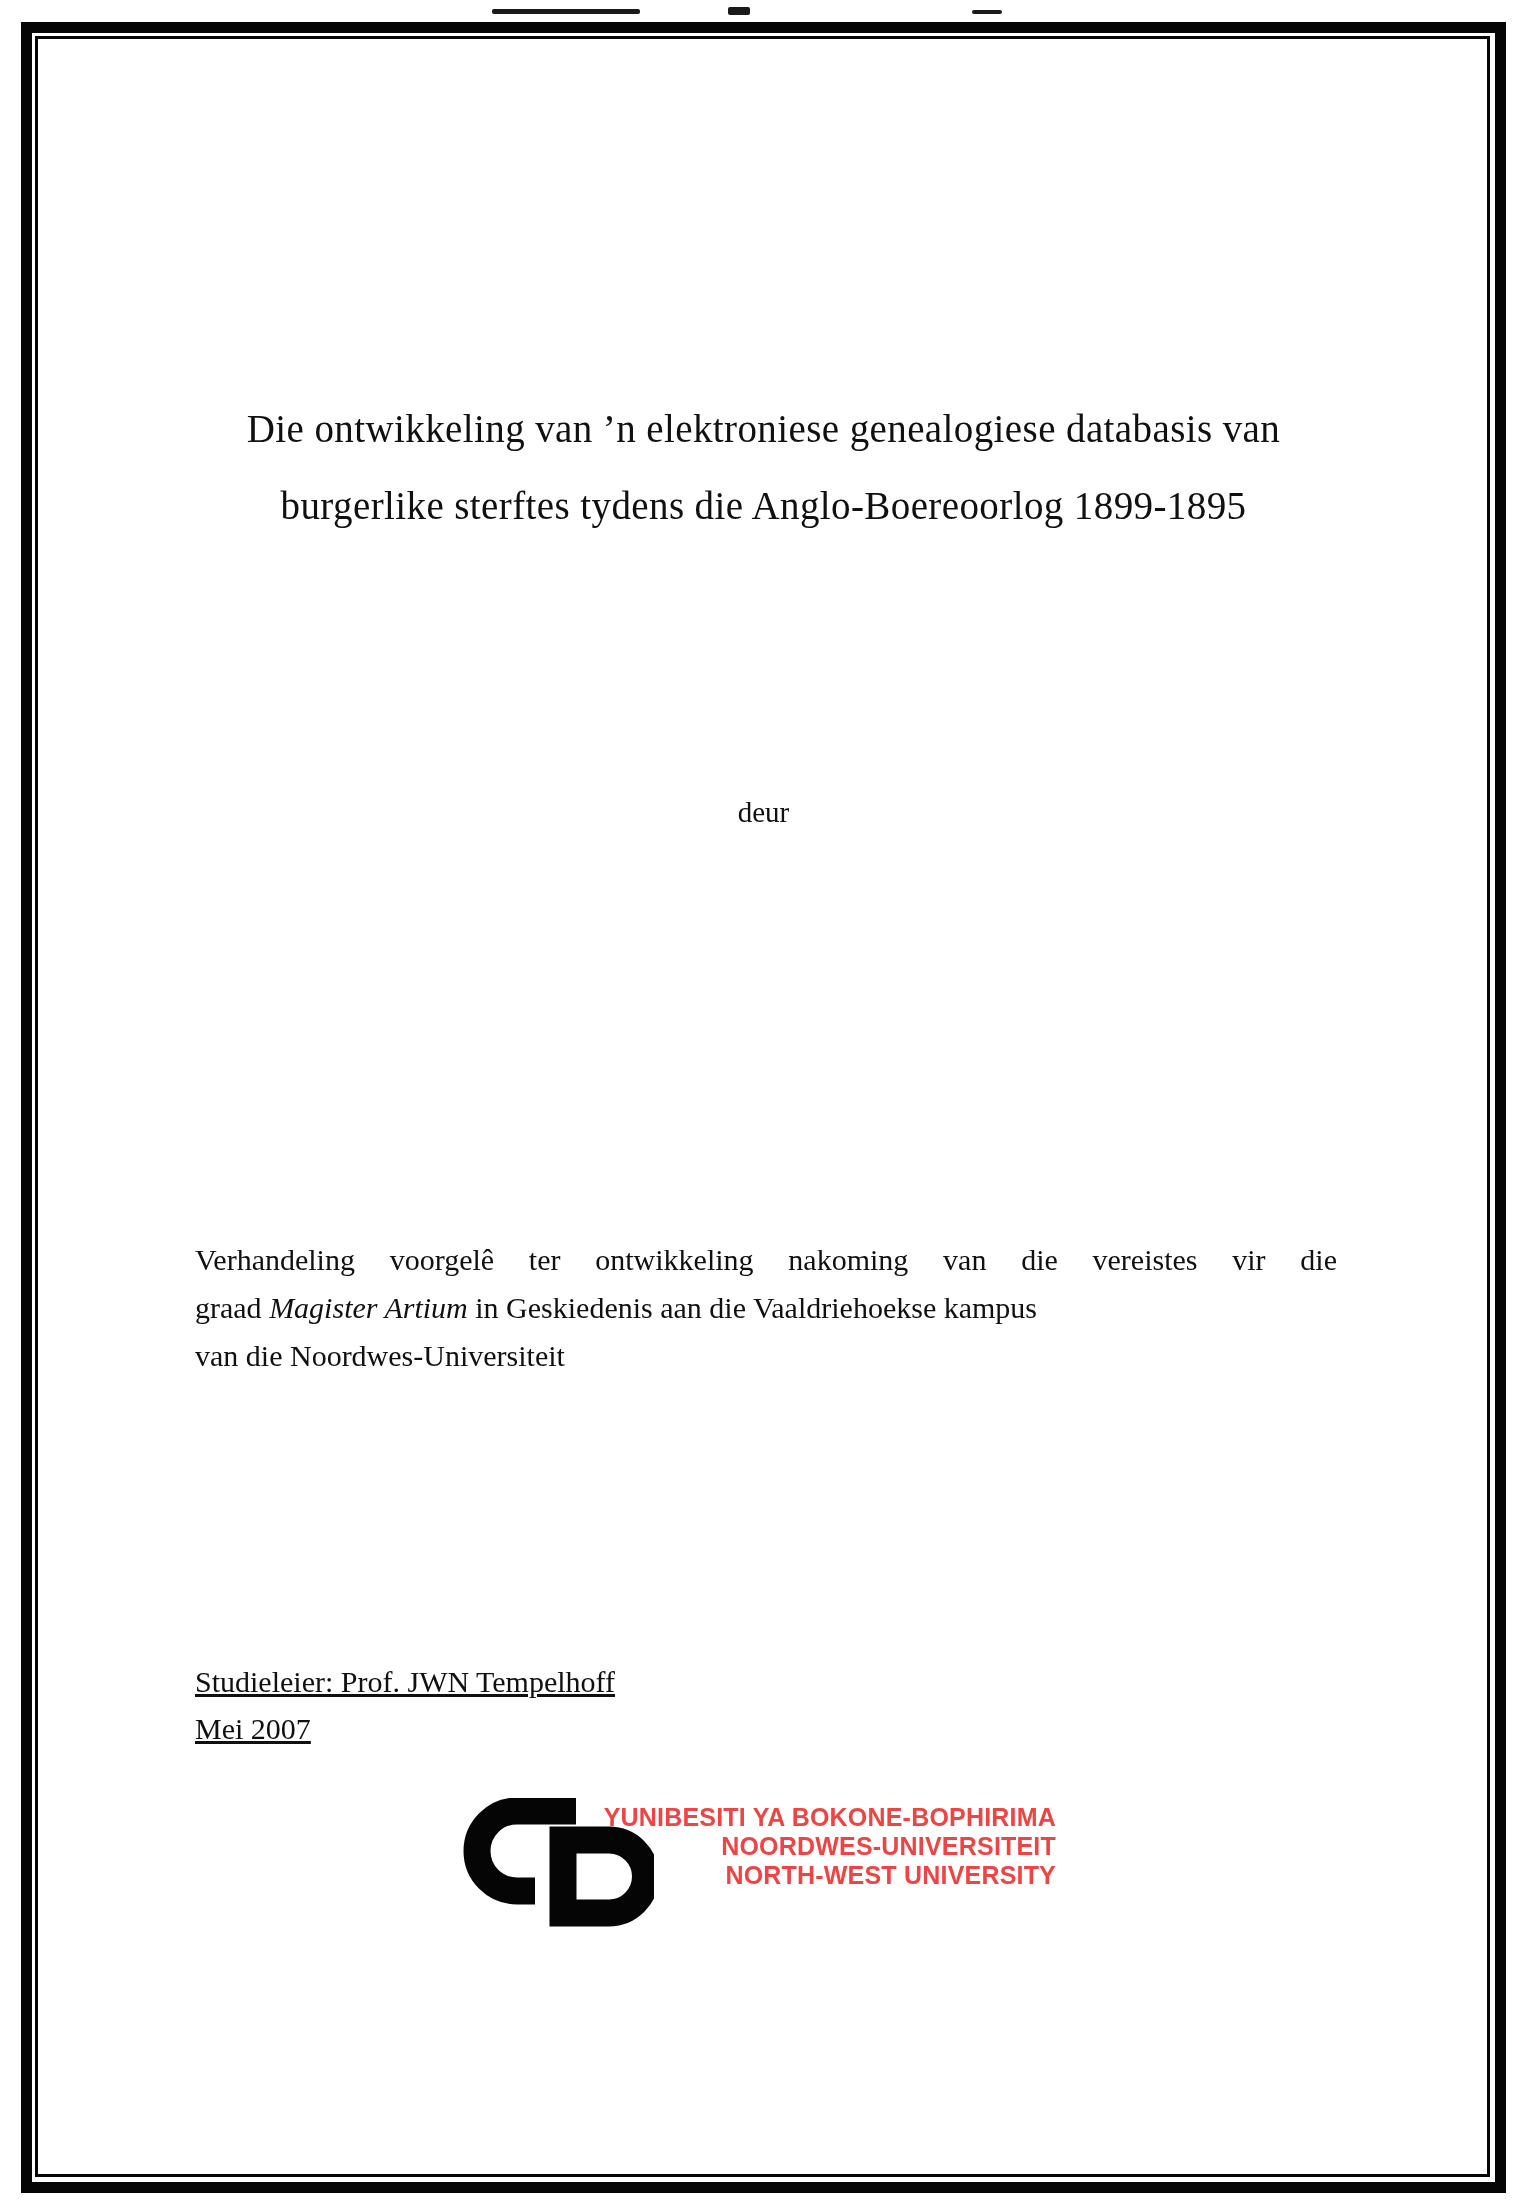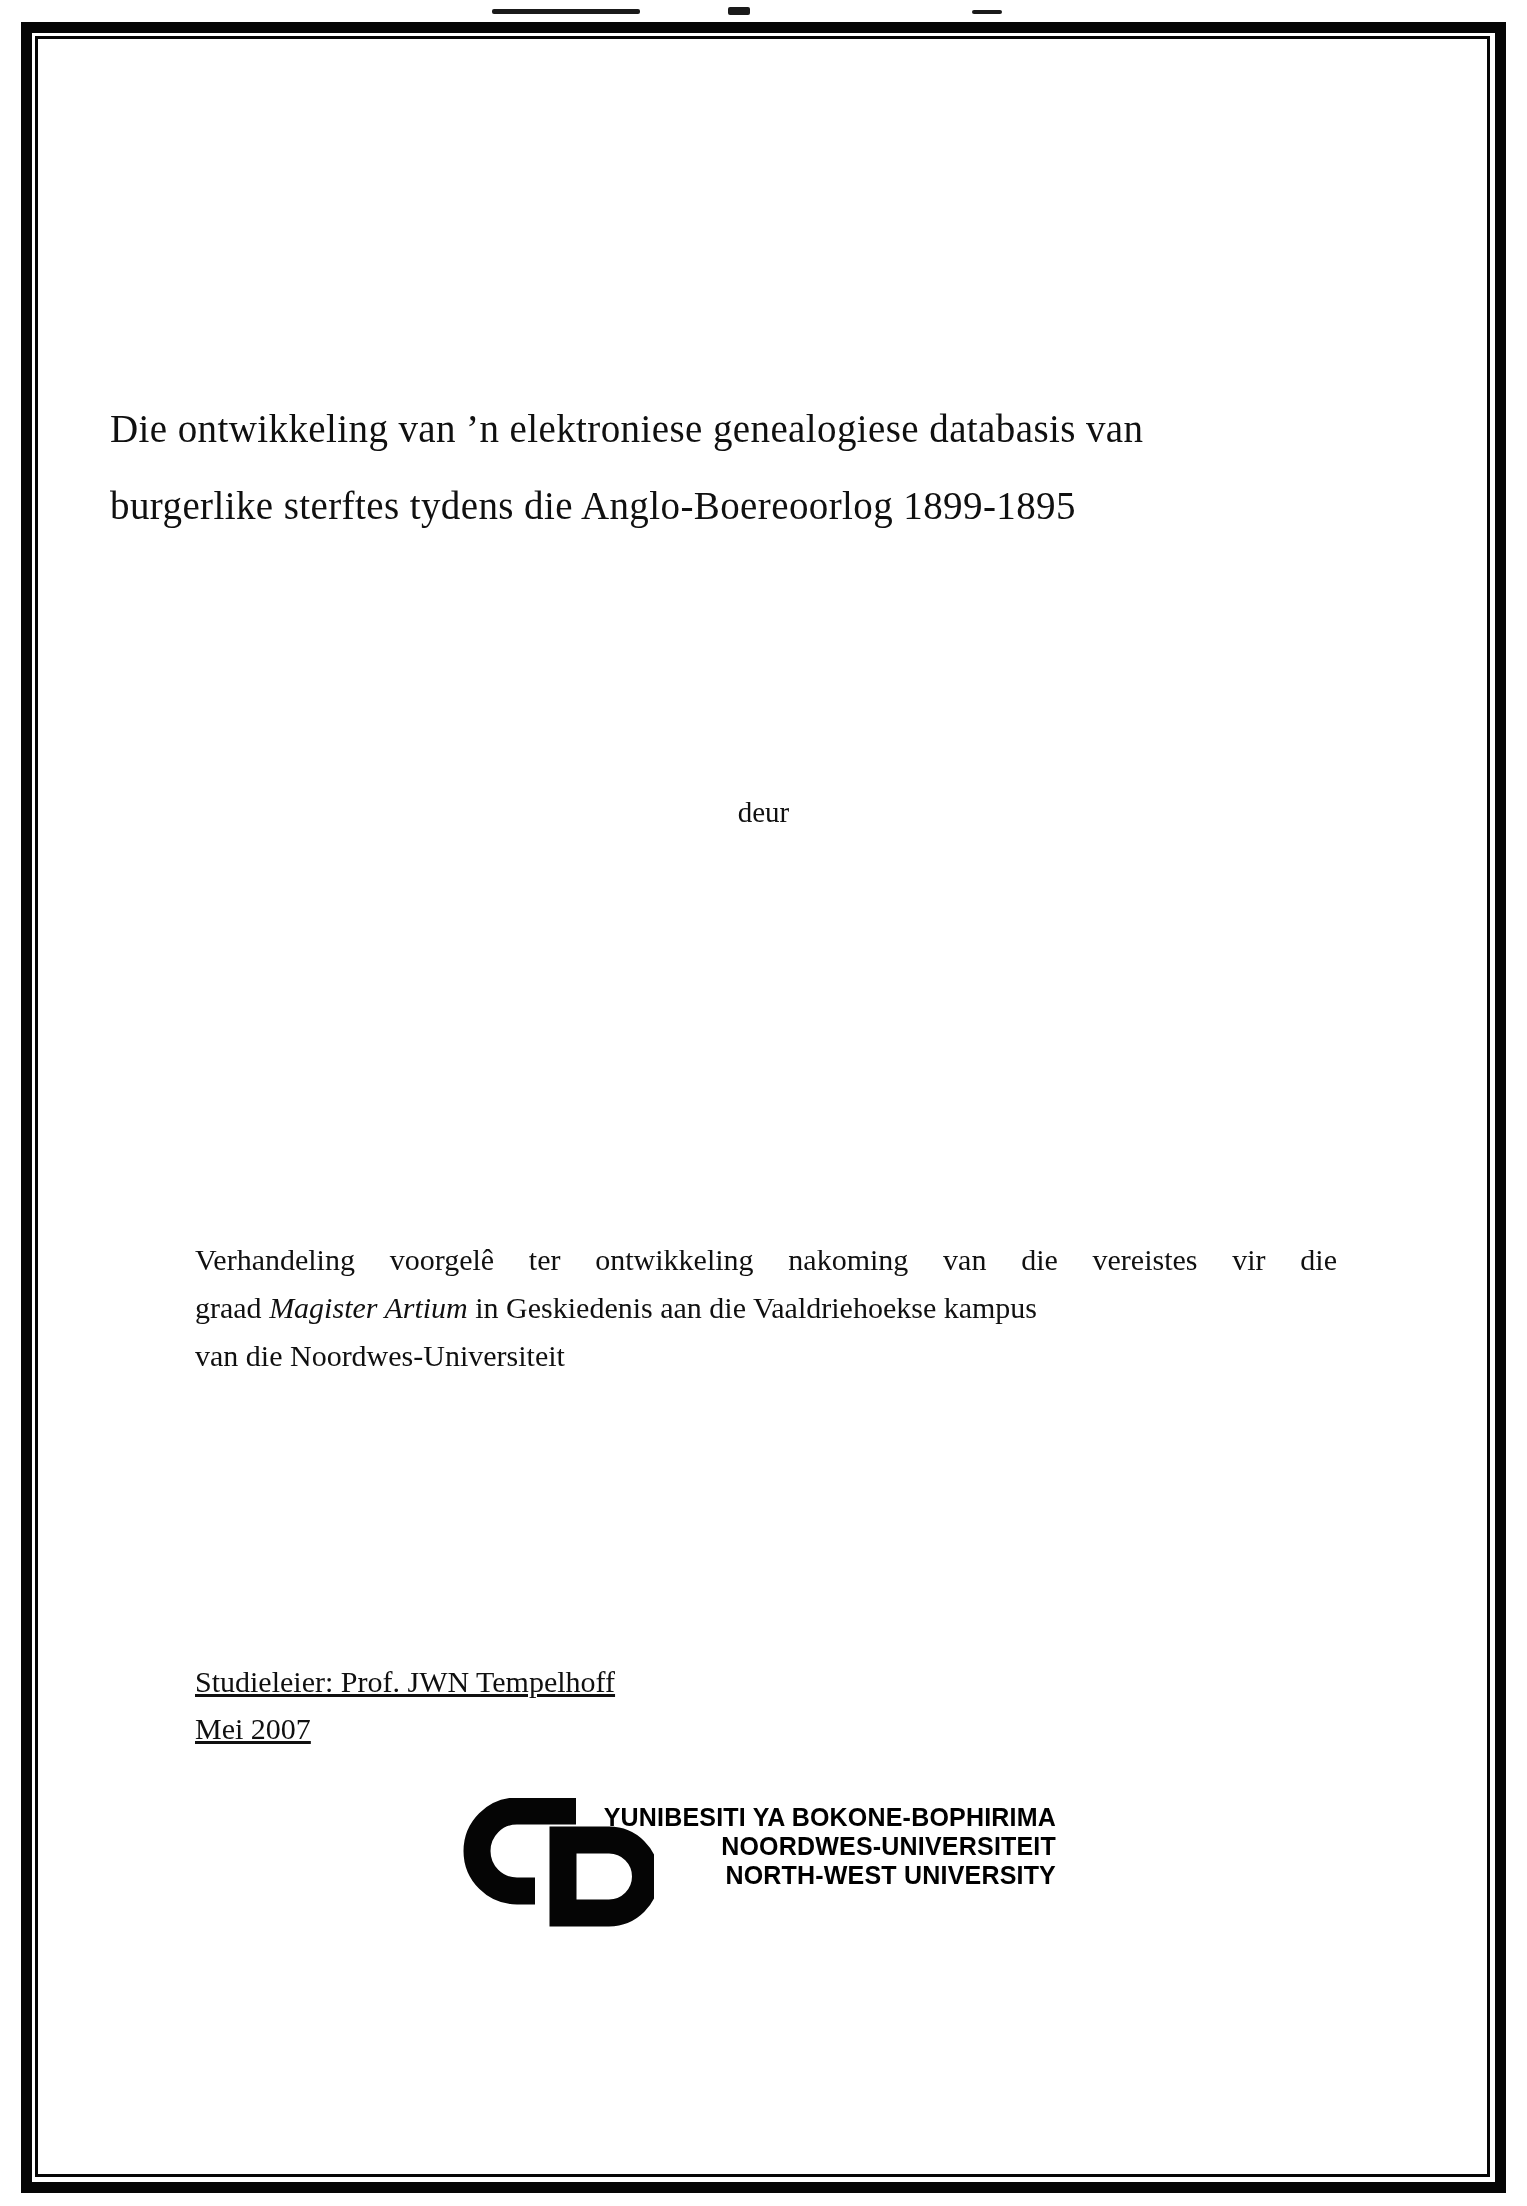--- a/index.html
+++ b/index.html
@@ -18,21 +18,21 @@
   }
   .frame-inner{
     position:absolute;
     left:35px;top:36px;right:37px;bottom:29px;
     border:3px solid #050505;
   }
   .scan-mark{position:absolute;background:#1a1a1a;border-radius:2px;}
   .title-block{
     position:absolute;
     left:110px;right:110px;top:390px;
-    text-align:left;
+    text-align:center;
     font-size:39px;
     line-height:77px;
     letter-spacing:0.4px;
   }
   .byline{
     position:absolute;
     left:0;right:0;top:796px;
     text-align:center;
     font-size:29px;
   }
@@ -68,21 +68,21 @@
   }
   .logo-text{
     position:absolute;
     left:126px;top:8px;width:470px;
     text-align:right;
     font-family:"Liberation Sans","DejaVu Sans",sans-serif;
     font-weight:bold;
     font-size:25px;
     line-height:29px;
     letter-spacing:0.2px;
-    color:#000000;
+    color:#ef4444;
     white-space:nowrap;
   }
 </style>
 </head>
 <body>
 
 <div class="page">
 
   <div class="frame-outer"></div>
   <div class="frame-inner"></div>

